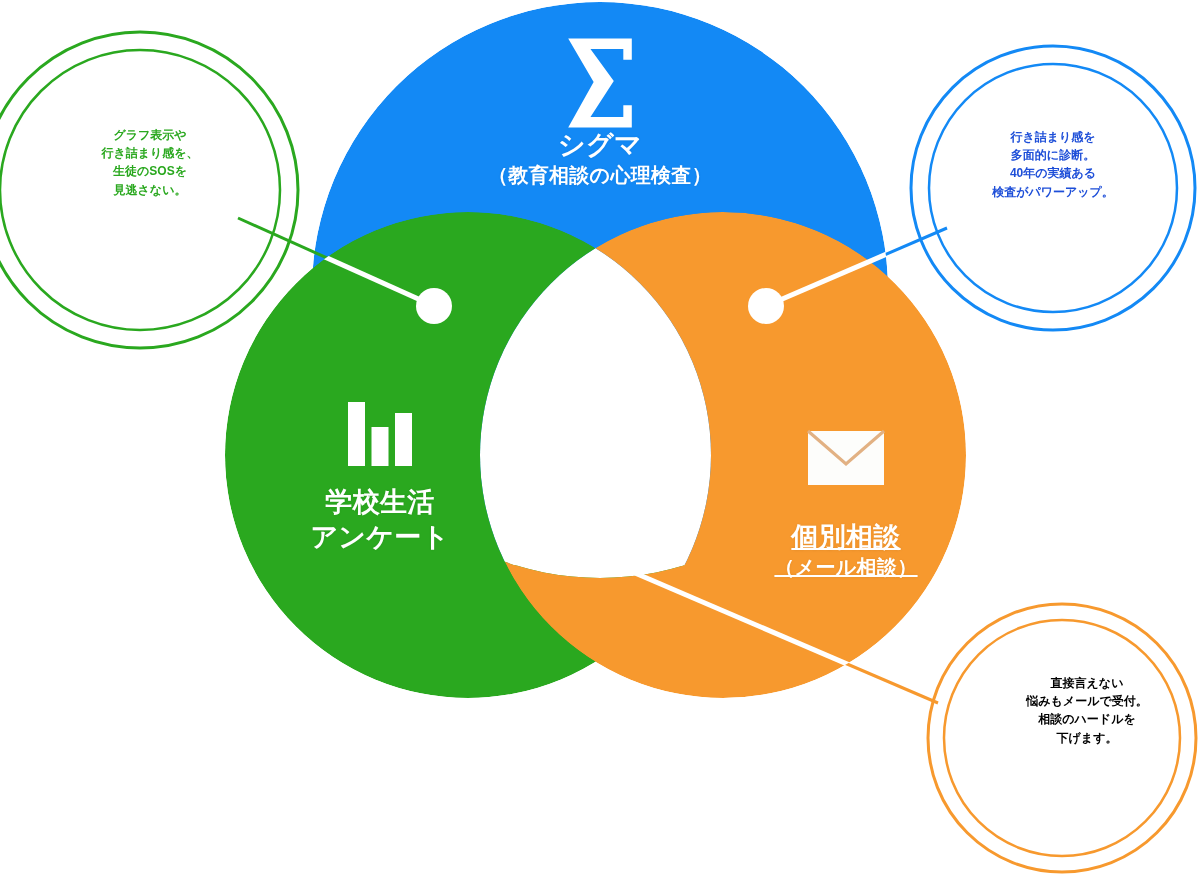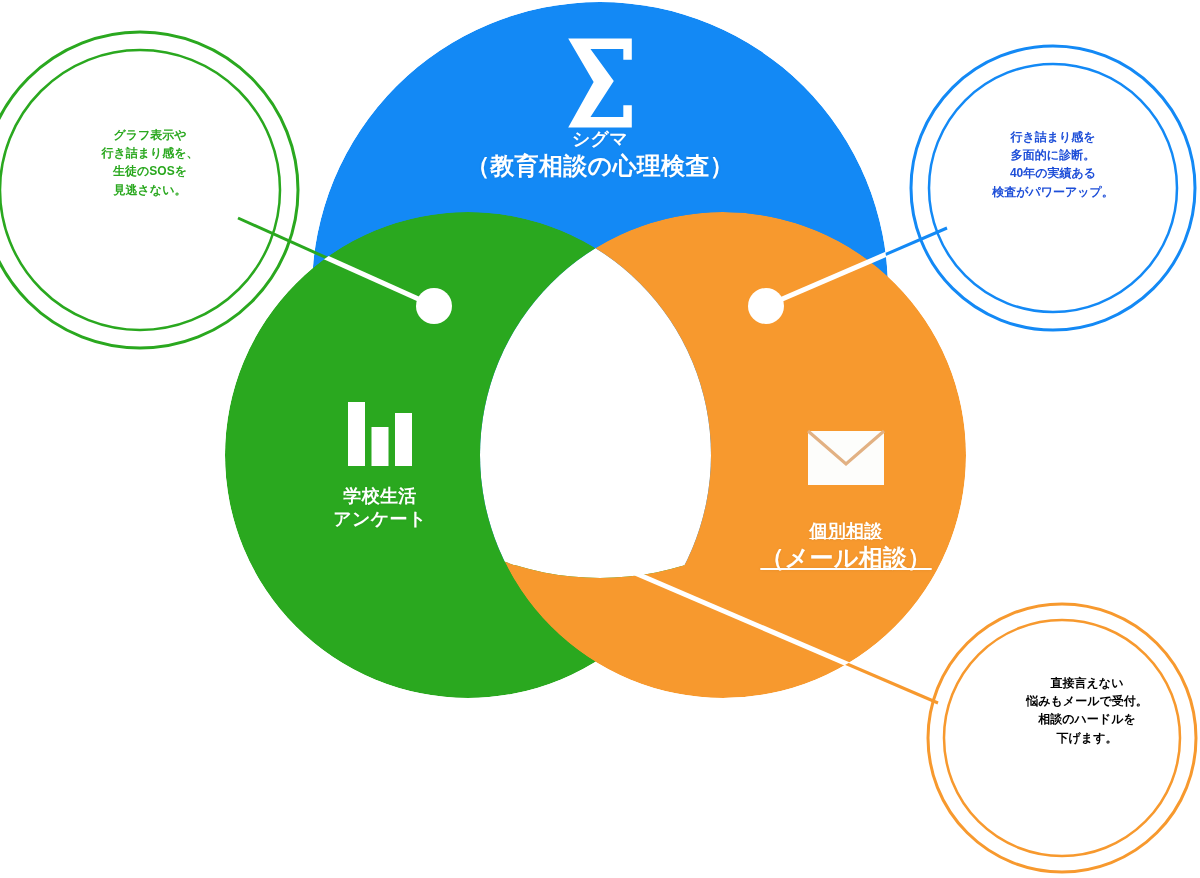--- a/index.html
+++ b/index.html
@@ -30,24 +30,24 @@
     position: absolute;
     text-align: center;
     color: #ffffff;
     line-height: 1.28;
     font-weight: bold;
     letter-spacing: 0.02em;
     white-space: nowrap;
     text-shadow: 0 0 3px rgba(0,0,0,0.07);
   }
   .ct-main {
-    font-size: 18px;
+    font-size: 27px;
   }
   .ct-sub {
-    font-size: 24px;
+    font-size: 20px;
   }
   
   #label-sigma {
     left: 420px; top: 128px; width: 360px;
   }
   #label-school {
     left: 200px; top: 485px; width: 360px;
   }
   #label-mail {
     left: 666px; top: 520px; width: 360px; text-decoration: underline;

